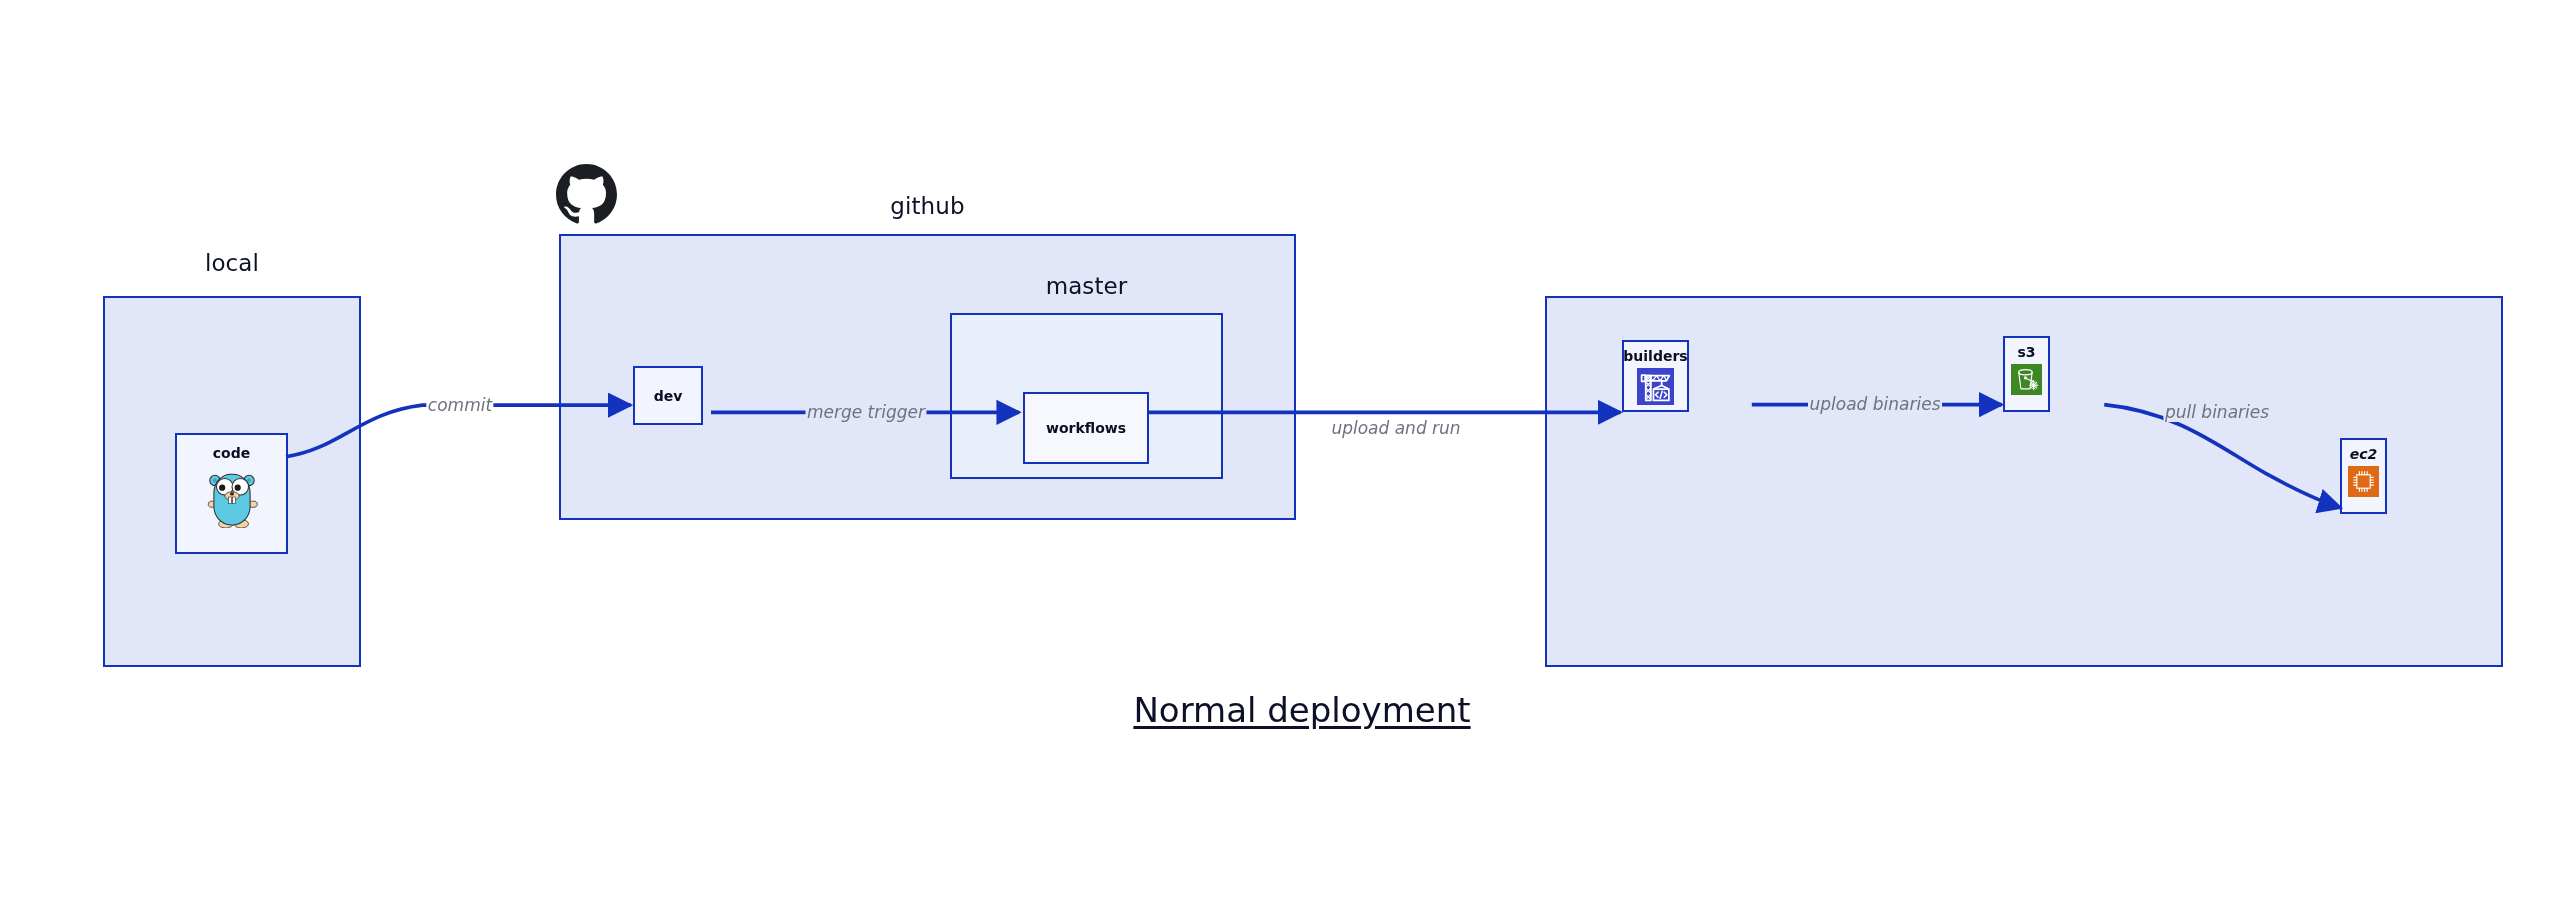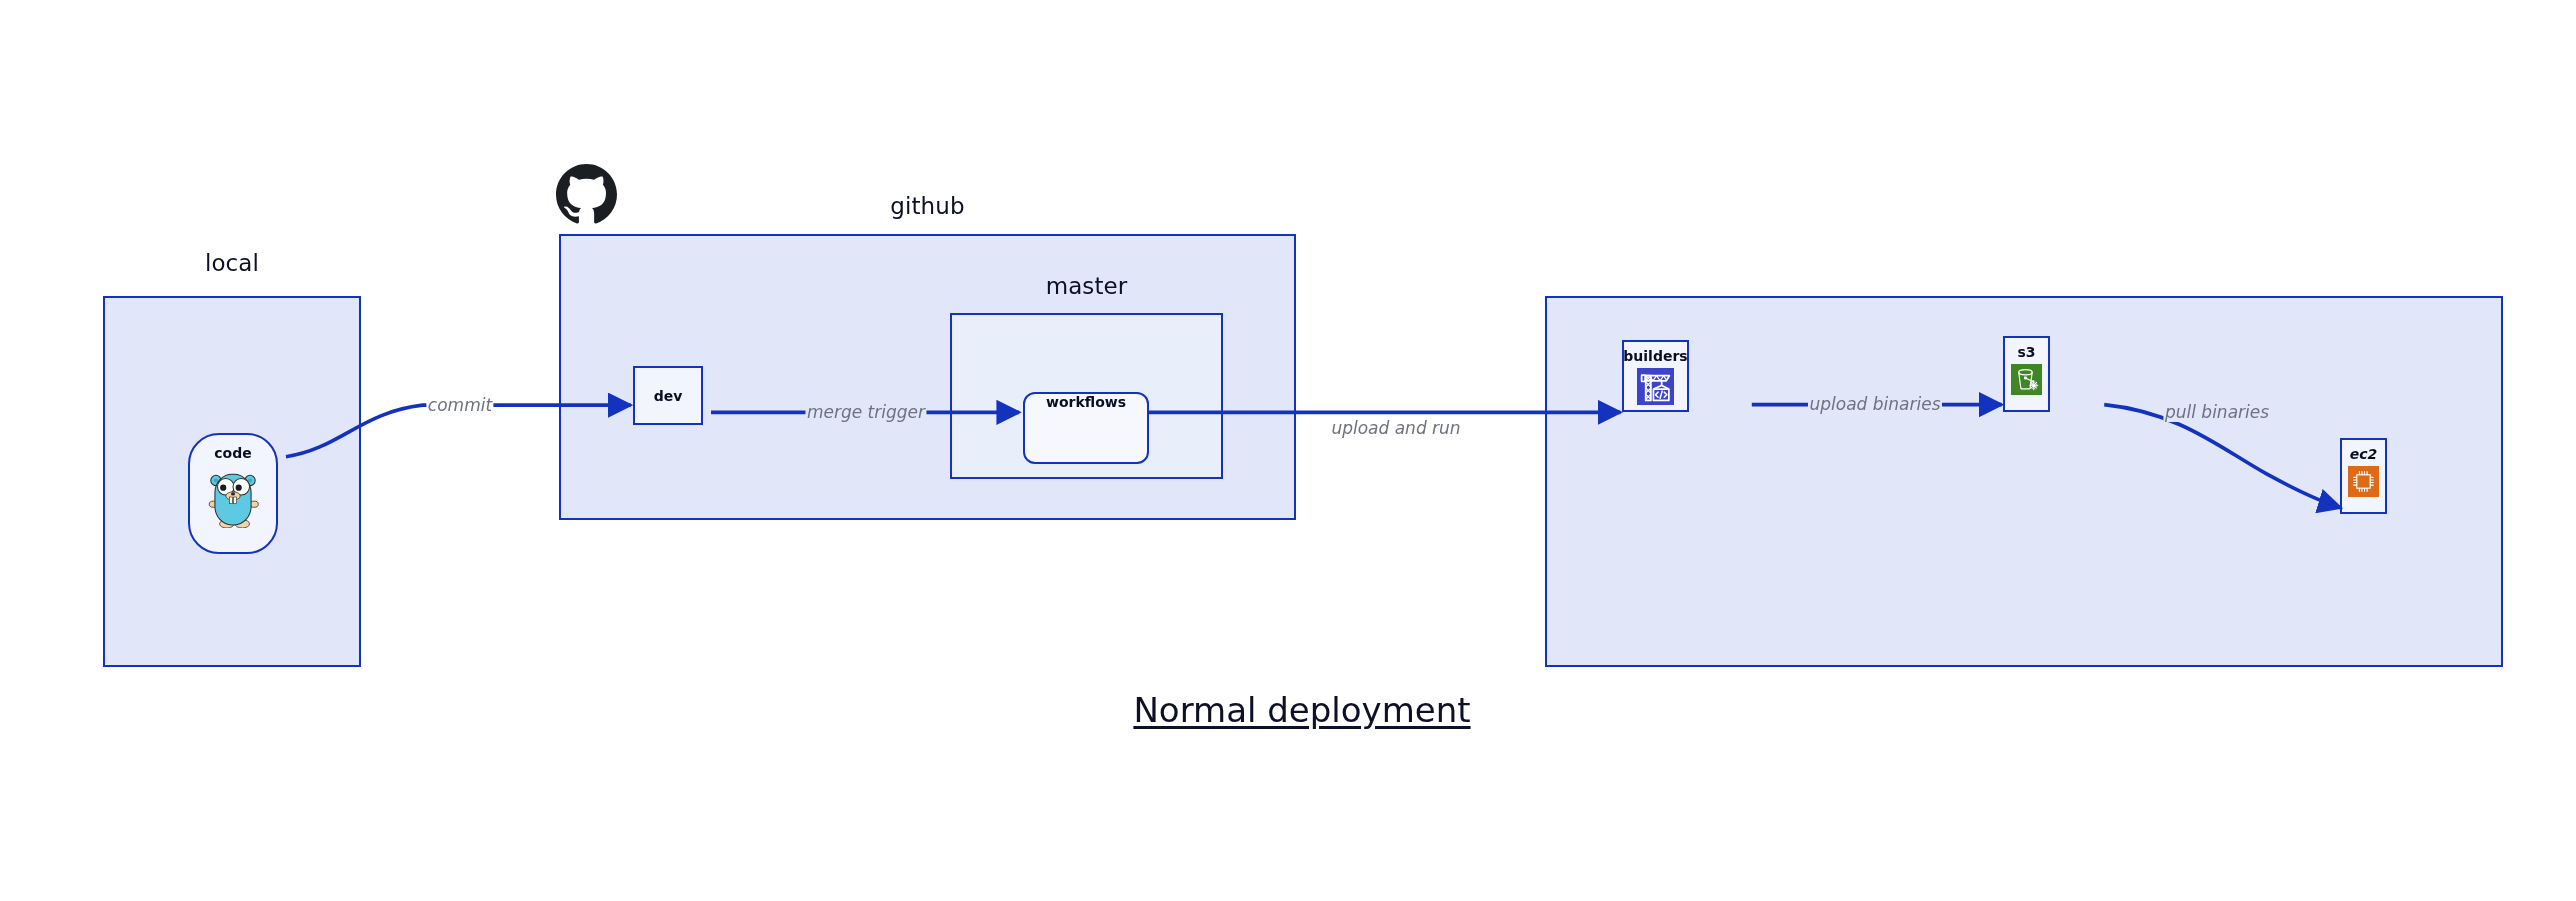--- a/index.html
+++ b/index.html
@@ -142,21 +142,21 @@
 
     <g>
       <path d="M 4084 785 C 4230 800 4310 870 4400 920 C 4470 958 4510 975 4543 985" fill="none" stroke="#1332BE" stroke-width="7" marker-end="url(#arrow)"></path>
     </g>
   </svg>
 
   <div class="group-label" style="left:103px; top:250px; width:258px;">local</div>
 
   <div class="group-box" style="left:103px; top:296px; width:258px; height:371px;"></div>
 
-  <div class="node-box" style="left:188px; top:433px; width:90px; height:121px;border-radius:31px;">
+  <div class="node-box" style="left:175px; top:433px; width:113px; height:121px;">
     <div class="node-label" style="margin-top:10.3px;">code</div>
     <div class="icon-wrap" style="margin-top:5.2px;">
       <svg width="54" height="62" viewBox="0 0 104 120">
 
         <ellipse cx="40" cy="112" rx="14" ry="8" fill="#F6D2A2" stroke="#2D2D2D" stroke-width="1.5"></ellipse>
         <ellipse cx="70" cy="112" rx="14" ry="8" fill="#F6D2A2" stroke="#2D2D2D" stroke-width="1.5"></ellipse>
 
         <ellipse cx="14" cy="74" rx="8" ry="6" fill="#F6D2A2" stroke="#2D2D2D" stroke-width="1.5"></ellipse>
         <ellipse cx="93" cy="74" rx="8" ry="6" fill="#F6D2A2" stroke="#2D2D2D" stroke-width="1.5"></ellipse>
 
@@ -200,21 +200,21 @@
   <div class="group-box" style="left:559px; top:234px; width:737px; height:286px;"></div>
 
   <div class="node-box" style="left:633px; top:366px; width:70px; height:59px; justify-content:center;">
     <div class="node-label">dev</div>
   </div>
 
   <div class="group-label" style="left:950px; top:273px; width:273px; text-align:center;">master</div>
 
   <div class="subgroup-box" style="left:950px; top:313px; width:273px; height:166px;"></div>
 
-  <div class="node-box" style="left:1023px; top:392px; width:126px; height:72px; justify-content:flex-start; background:#F6F8FE;border-radius:12px;">
+  <div class="node-box" style="left:1023px; top:392px; width:126px; height:72px; justify-content:center; background:#F6F8FE;">
     <div class="node-label">workflows</div>
   </div>
 
 
   <div class="group-box" style="left:1545px; top:296px; width:958px; height:371px;"></div>
 
   <div class="node-box" style="left:1622px; top:340px; width:67px; height:72px;">
     <div class="node-label" style="margin-top:6.2px;">builders</div>
     <div class="icon-wrap" style="margin-top:4.1px;">
       <svg width="37" height="37" viewBox="0 0 72 72">

